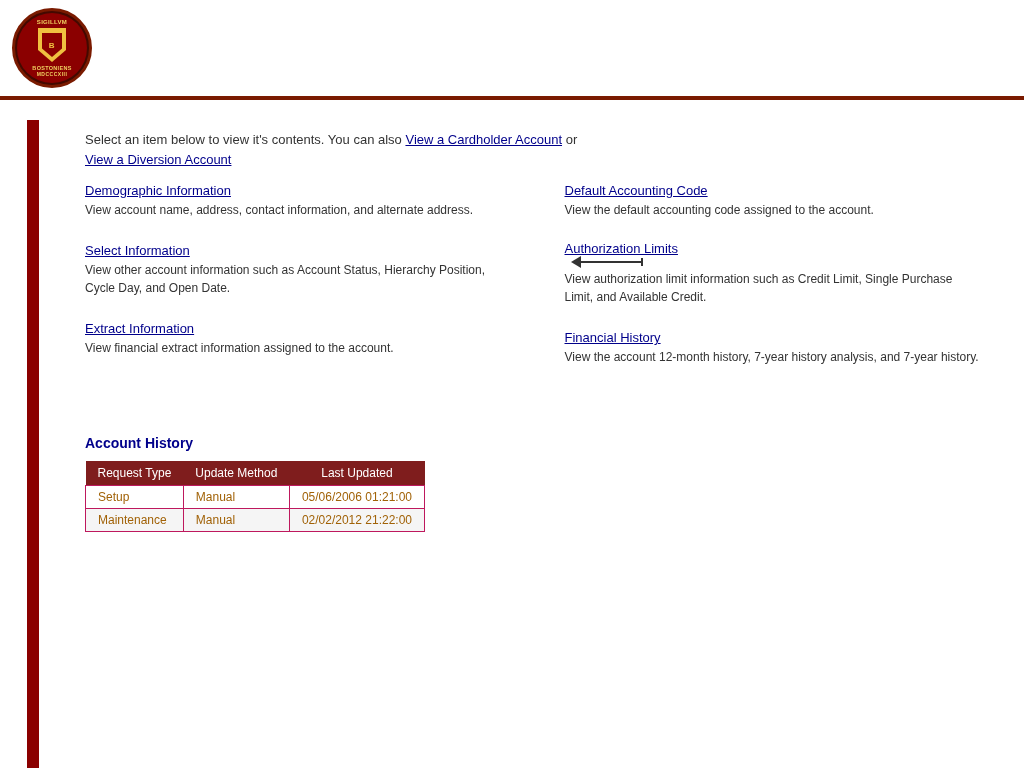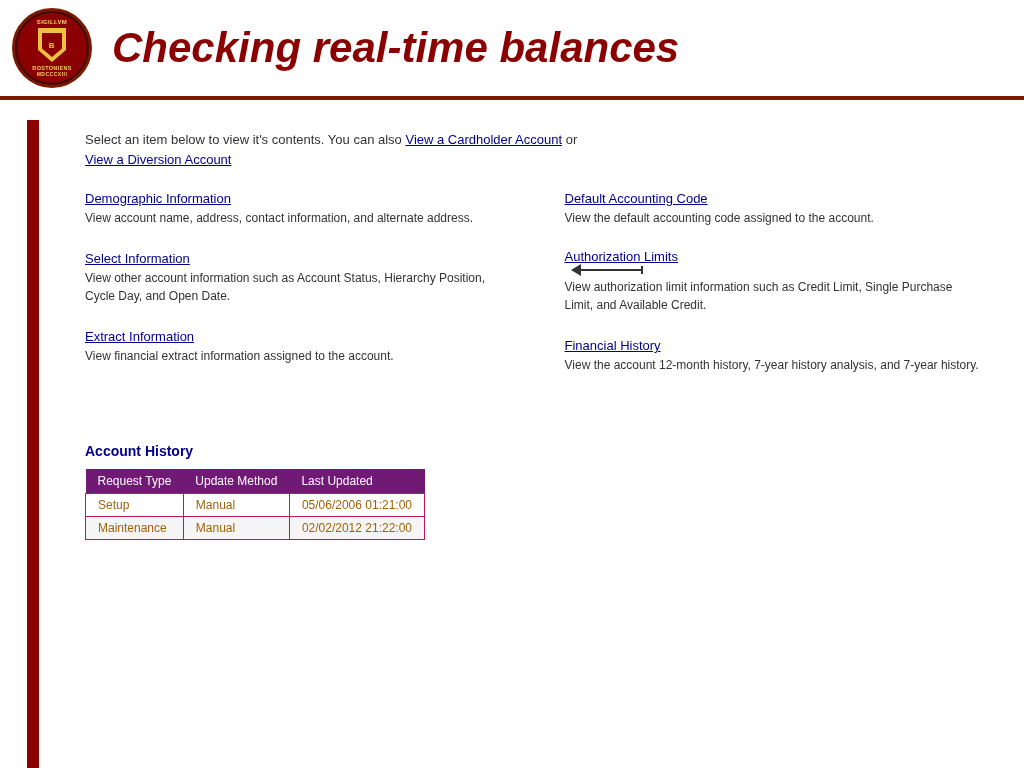--- a/index.html
+++ b/index.html
@@ -92,21 +92,21 @@
 
     
     .main-content {
       flex: 1;
       padding: 30px 40px 20px 20px;
     }
 
     .intro-text {
       font-size: 13px;
       color: #333;
-      margin-bottom: 20px;
+      margin-bottom: 12px;
       line-height: 1.5;
     }
     .intro-text a {
       color: #00008B;
       text-decoration: underline;
     }
 
     
     .sections-grid {
       display: grid;
@@ -161,24 +161,24 @@
       font-weight: bold;
       color: #00008B;
       margin-bottom: 10px;
       margin-top: 46px;
     }
     .history-table {
       border-collapse: collapse;
       font-size: 12px;
     }
     .history-table th {
-      background: #701a75;
+      background: #7f1d1d;
       color: #fff;
       padding: 5px 12px;
-      text-align: left;
+      text-align: center;
       font-weight: normal;
     }
     .history-table td {
       padding: 4px 12px;
       border: 1px solid #be185d;
       color: #a16207;
     }
     .history-table tr:nth-child(even) td {
       background: #f5f5f5;
     }
@@ -195,21 +195,20 @@
       <div style="font-size:6px; color:#f0d060; letter-spacing:0.3px; margin-bottom:1px;">SIGILLVM</div>
       <div class="logo-shield">
         <div class="logo-shield-inner">
           <span style="color:#f0c040; font-size:8px; font-weight:bold;">B</span>
         </div>
       </div>
       <div style="font-size:5.5px; color:#f0d060; letter-spacing:0.3px; margin-top:1px;">BOSTONIENS</div>
       <div style="font-size:5px; color:#f0d060;">MDCCCXIII</div>
     </div>
   </div>
-  <h1 class="page-title">Checking real-time balances</h1>
 </div>
 
 <div class="content-wrapper">
   <div class="left-bar">
     <div class="red-bar"></div>
   </div>
 
   <div class="main-content">
 
     <div class="intro-text">

